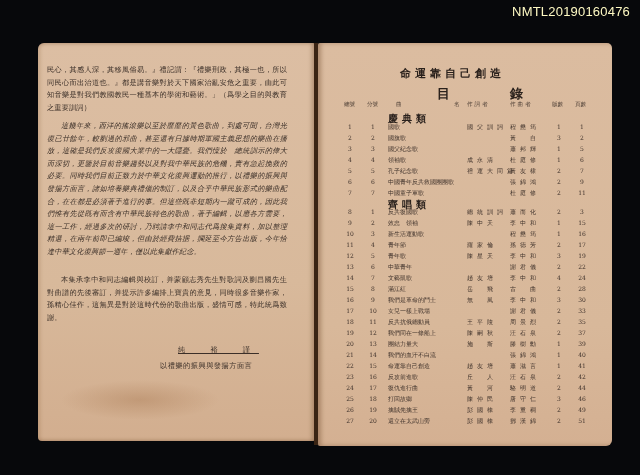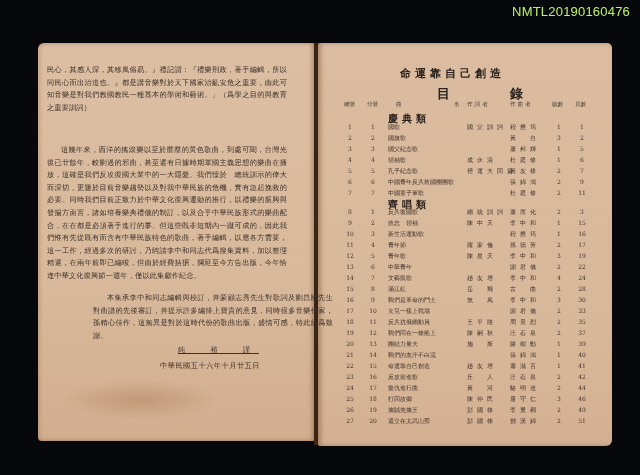--- a/index.html
+++ b/index.html
@@ -1,35 +1,35 @@
 <!DOCTYPE html>
 <html><head>
 <meta charset="utf-8">
 <style>
   html, body { margin:0; padding:0; }
   body { width:640px; height:475px; background:#07080b; position:relative; overflow:hidden;
          font-family:"DejaVu Serif", serif; }
-  .watermark { position:absolute; right:10px; top:4px; color:#bef264; font-family:"Liberation Sans", sans-serif;
+  .watermark { position:absolute; right:10px; top:4px; color:#fef9c3; font-family:"Liberation Sans", sans-serif;
                font-size:13px; letter-spacing:0.2px; }
   .page { position:absolute; background:#d9b99c; }
   .page-left { left:38px; top:43px; width:277px; height:398px; border-radius:6px 2px 2px 4px;
                background:linear-gradient(180deg,#dcbea3 0%,#d8b99b 60%,#d2ae8f 100%);
                box-shadow: inset -3px 0 4px rgba(90,50,20,0.35), inset 3px 0 3px rgba(120,80,40,0.15); }
   .page-right { left:318px; top:43px; width:294px; height:403px; border-radius:2px 5px 6px 2px;
                 background:linear-gradient(180deg,#dbbca0 0%,#d8b89a 70%,#d4b092 100%);
                 box-shadow: inset 3px 0 4px rgba(90,50,20,0.35); }
   .spine { position:absolute; left:314px; top:43px; width:4px; height:402px; background:#3a2414; }
   .stain { position:absolute; left:60px; top:380px; width:160px; height:40px;
            background:radial-gradient(ellipse at center, rgba(160,110,70,0.35), rgba(0,0,0,0) 70%); }
 
   .para { position:absolute; left:47px; width:240px; color:#3b2f28; font-size:7.2px; line-height:12.6px;
           text-align:justify; letter-spacing:0.15px; }
   .p1 { top:64px; }
-  .p2 { top:144px; text-indent:14px; }
-  .p3 { top:292px; text-indent:14px;margin-left:46px; }
+  .p2 { top:120px; text-indent:14px;font-style:italic; }
+  .p3 { top:274px; text-indent:14px; }
   .sign { position:absolute; left:178px; top:345px; font-size:7.2px; color:#3b2f28; letter-spacing:9px;text-decoration:underline; }
   .date { position:absolute; left:160px; top:361px; font-size:7.2px; color:#3b2f28; letter-spacing:0.5px; }
 
   .book-title { position:absolute; left:400px; top:66px; font-size:11px; font-weight:bold; color:#2a211c; letter-spacing:4px; }
   .toc-title { position:absolute; left:437px; top:85px; font-size:13px; font-weight:bold; color:#2a211c; word-spacing:0; }
   .toc-title span { display:inline-block; }
   .hdr { position:absolute; top:101px; font-size:5.6px; color:#4a3c33; }
   .cat { position:absolute; left:388px; font-size:10px; font-weight:bold; color:#2a211c; letter-spacing:4px; }
   .row { position:absolute; left:0; width:640px; height:10px; font-size:6px; color:#3f322b; }
   .row span { position:absolute; top:0; white-space:nowrap; }
@@ -44,25 +44,25 @@
 </head>
 <body>
 
 <div class="watermark">NMTL20190160476</div>
 
 <div class="page page-left"></div>
 <div class="page page-right"></div>
 <div class="spine"></div>
 <div class="stain"></div>
 
-<div class="para p1">民心，其感人深，其移風俗易。』禮記謂：『禮樂刑政，著手編輯，所以同民心而出治道也。』都是講音樂對於天下國家治亂安危之重要，由此可知音樂是對我們教國教民一種基本的學術和藝術。」（爲學之目的與教育之重要訓詞）</div>
+<div class="para p1">民心，其感人深，其移風俗易。』禮記謂：『禮樂刑政，其極一也，所以同民心而出治道也。』都是講音樂對於天下國家治亂安危之重要，由此可知音樂是對我們教國教民一種基本的學術和藝術。」（爲學之目的與教育之重要訓詞）</div>
 <div class="para p2">這幾年來，西洋的搖滾樂以至於靡靡的黃色歌曲，到處可聞，台灣光復已廿餘年，較劉過的邪曲，甚至還有日據時期軍國主義思想的樂曲在播放，這確是我們反攻復國大業中的一大隱憂。我們懍於　總統訓示的偉大而深切，更鑒於目前音樂趨勢以及對我中華民族的危機，實有急起挽救的必要。同時我們目前正致力於中華文化復興運動的推行，以禮樂的振興與發揚方面言，諸如培養樂典禮儀的制訂，以及合乎中華民族形式的樂曲配合，在在都是必須著手進行的事。但這些既非短期內一蹴可成的，因此我們惟有先從既有而含有中華民族特色的歌曲，著手編輯，以應各方需要，這一工作，經過多次的研討，乃聘請李中和同志代爲搜集資料，加以整理精選，在兩年前即已編竣，但由於經費拮据，擱延至今方告出版，今年恰逢中華文化復興節一週年，僅以此集獻作紀念。</div>
 <div class="para p3">本集承李中和同志編輯與校訂，并蒙顧志秀先生對歌詞及劉昌國先生對曲譜的先後審訂，并提示許多編排上寶貴的意見，同時很多音樂作家，孫精心佳作，這無異是對於這時代份的歌曲出版，盛情可感，特此統爲致謝。</div>
 <div class="sign">純　裕　謹</div>
-<div class="date">中華民國五十六年十月廿五日</div>
+<div class="date">以禮樂的振興與發揚方面言</div>
 
 <div class="book-title">命運靠自己創造</div>
 <div class="toc-title">
   <span>目</span><span style="width:60px"></span><span>錄</span>
 </div>
 
 <div>
   <span class="hdr" style="left:344px">總號</span>
   <span class="hdr" style="left:367px">分號</span>
   <span class="hdr" style="left:396px">曲</span>

